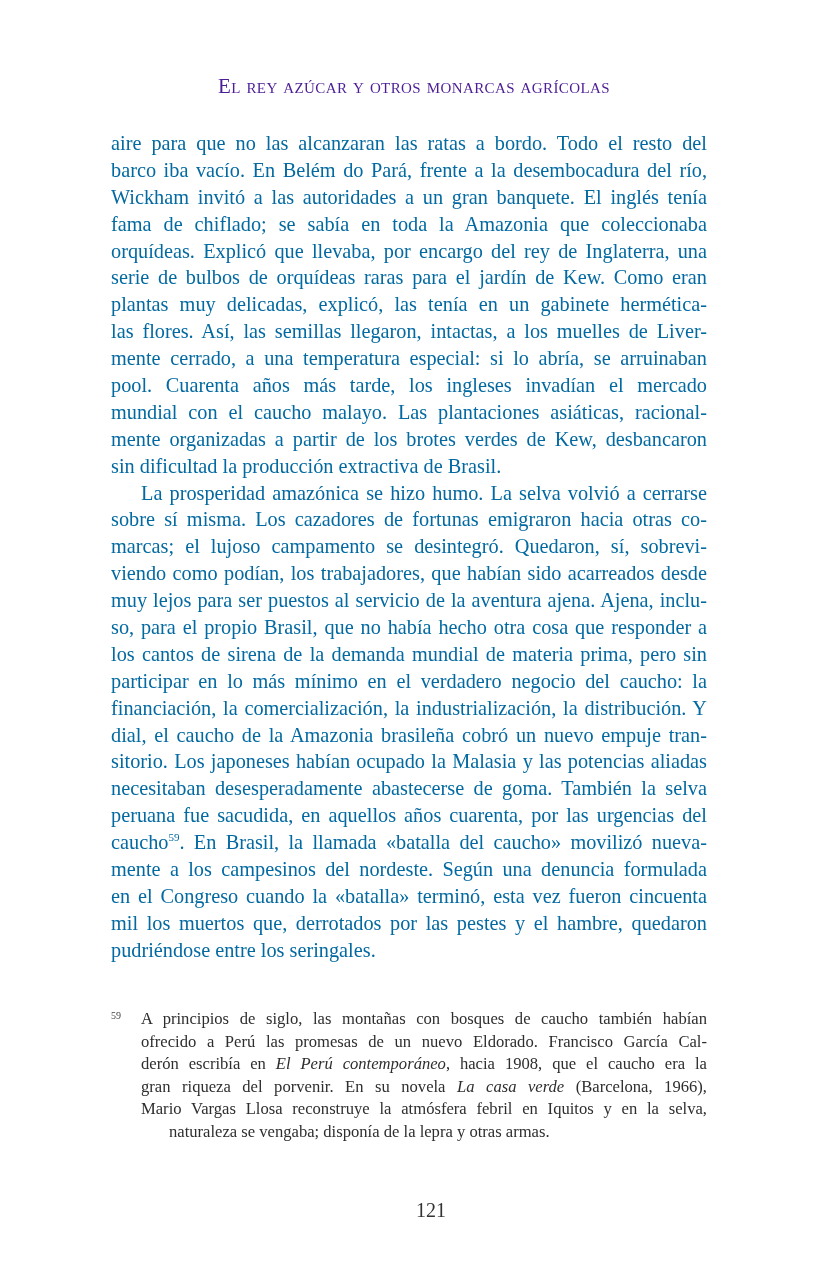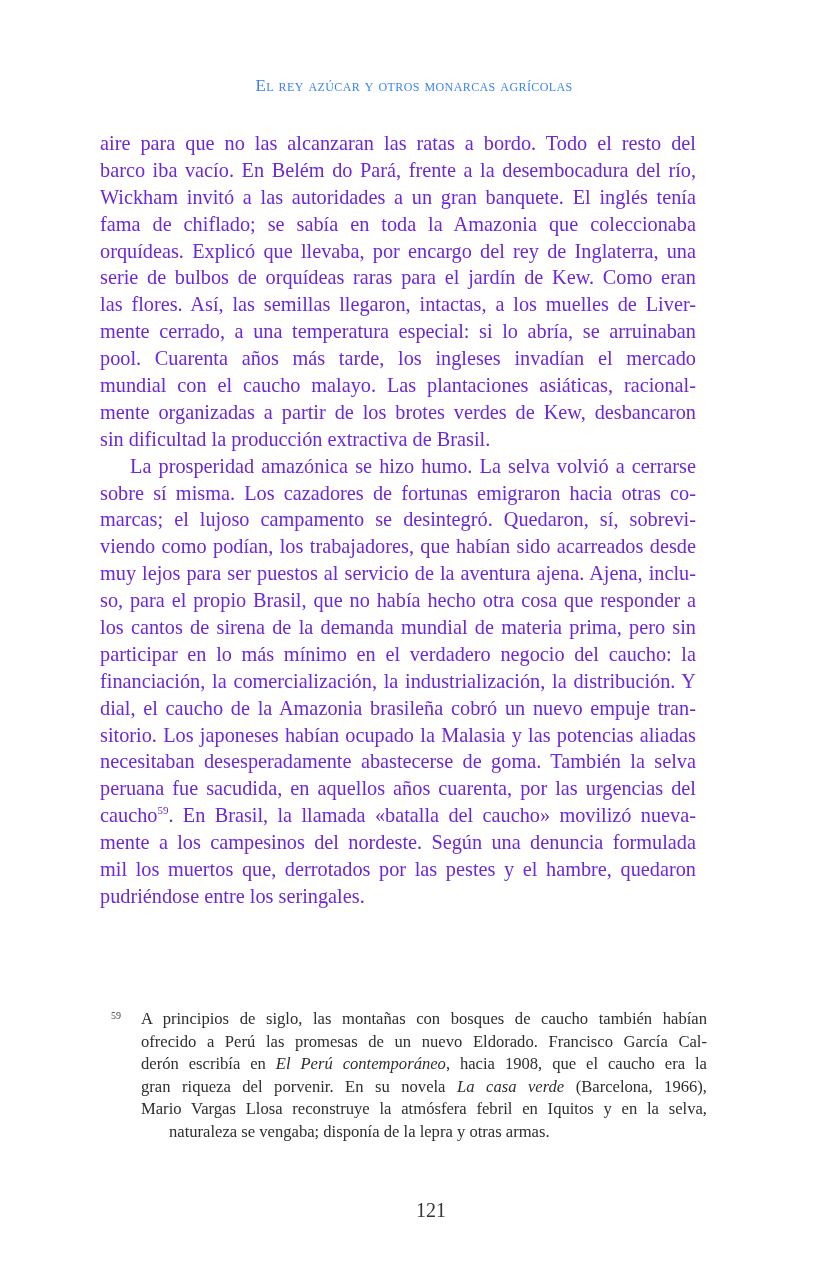--- a/index.html
+++ b/index.html
@@ -21,34 +21,34 @@
       width: 828px;
       height: 1286px;
       background: #ffffff;
     }
     .running-header {
       position: absolute;
       top: 76px;
       left: 0;
       width: 828px;
       text-align: center;
-      font-size: 17px;
+      font-size: 21px;
       font-variant: small-caps;
       letter-spacing: 0.4px;
-      color: #3b82f6;
+      color: #4c1d95;
       line-height: 20px;
     }
     .body-text {
       position: absolute;
-      left: 100px;
+      left: 111px;
       top: 130px;
       width: 596px;
       font-size: 20.3px;
       line-height: 26.9px;
-      color: #6d28d9;
+      color: #0369a1;
     }
     .line {
       display: block;
       white-space: nowrap;
       text-align: justify;
       text-align-last: justify;
       height: 26.9px;
     }
     .line.last {
       text-align-last: left;
@@ -114,20 +114,21 @@
 
   <div class="body-text">
 
     <div>
       <span class="line">aire para que no las alcanzaran las ratas a bordo. Todo el resto del</span>
       <span class="line">barco iba vacío. En Belém do Pará, frente a la desembocadura del río,</span>
       <span class="line">Wickham invitó a las autoridades a un gran banquete. El inglés tenía</span>
       <span class="line">fama de chiflado; se sabía en toda la Amazonia que coleccionaba</span>
       <span class="line">orquídeas. Explicó que llevaba, por encargo del rey de Inglaterra, una</span>
       <span class="line">serie de bulbos de orquídeas raras para el jardín de Kew. Como eran</span>
+      <span class="line">plantas muy delicadas, explicó, las tenía en un gabinete hermética-</span>
       <span class="line">las flores. Así, las semillas llegaron, intactas, a los muelles de Liver-</span>
       <span class="line">mente cerrado, a una temperatura especial: si lo abría, se arruinaban</span>
       <span class="line">pool. Cuarenta años más tarde, los ingleses invadían el mercado</span>
       <span class="line">mundial con el caucho malayo. Las plantaciones asiáticas, racional-</span>
       <span class="line">mente organizadas a partir de los brotes verdes de Kew, desbancaron</span>
       <span class="line last">sin dificultad la producción extractiva de Brasil.</span>
     </div>
 
     <div>
       <span class="line indent">La prosperidad amazónica se hizo humo. La selva volvió a cerrarse</span>
@@ -138,20 +139,21 @@
       <span class="line">so, para el propio Brasil, que no había hecho otra cosa que responder a</span>
       <span class="line">los cantos de sirena de la demanda mundial de materia prima, pero sin</span>
       <span class="line">participar en lo más mínimo en el verdadero negocio del caucho: la</span>
       <span class="line">financiación, la comercialización, la industrialización, la distribución. Y</span>
       <span class="line">dial, el caucho de la Amazonia brasileña cobró un nuevo empuje tran-</span>
       <span class="line">sitorio. Los japoneses habían ocupado la Malasia y las potencias aliadas</span>
       <span class="line">necesitaban desesperadamente abastecerse de goma. También la selva</span>
       <span class="line">peruana fue sacudida, en aquellos años cuarenta, por las urgencias del</span>
       <span class="line"><span>caucho</span><sup class="fnref">59</sup><span>. En Brasil, la llamada «batalla del caucho» movilizó nueva-</span></span>
       <span class="line">mente a los campesinos del nordeste. Según una denuncia formulada</span>
+      <span class="line">en el Congreso cuando la «batalla» terminó, esta vez fueron cincuenta</span>
       <span class="line">mil los muertos que, derrotados por las pestes y el hambre, quedaron</span>
       <span class="line last">pudriéndose entre los seringales.</span>
     </div>
   </div>
 
   <div class="footnotes">
     <span class="fn-marker">59</span>
     <div class="fn-body">
       <span class="fn-line">A principios de siglo, las montañas con bosques de caucho también habían</span>
       <span class="fn-line">ofrecido a Perú las promesas de un nuevo Eldorado. Francisco García Cal-</span>

